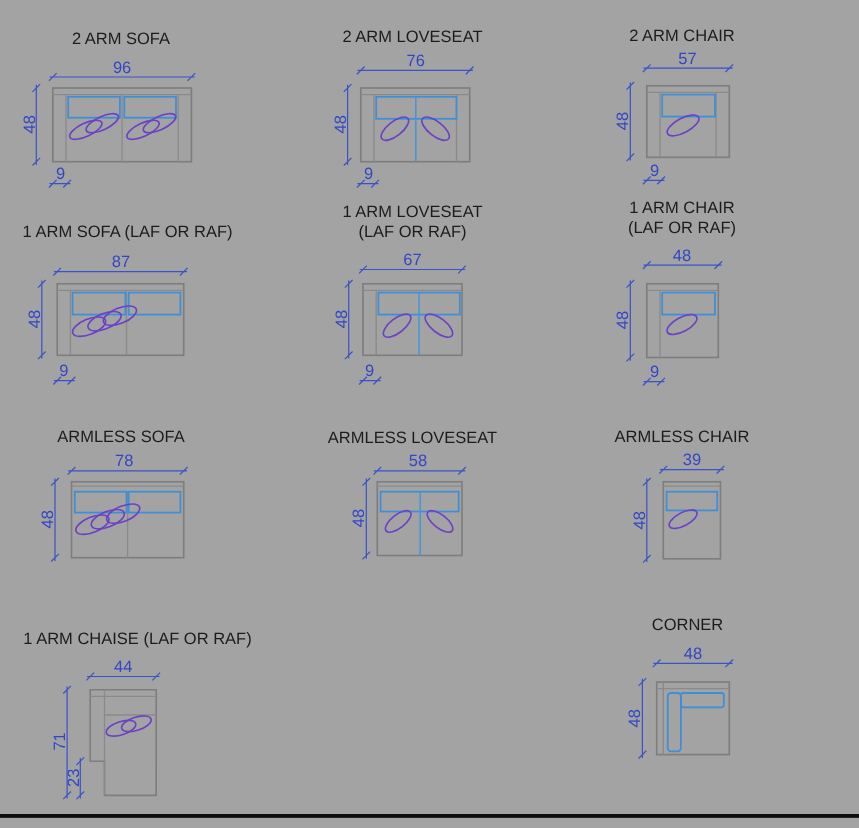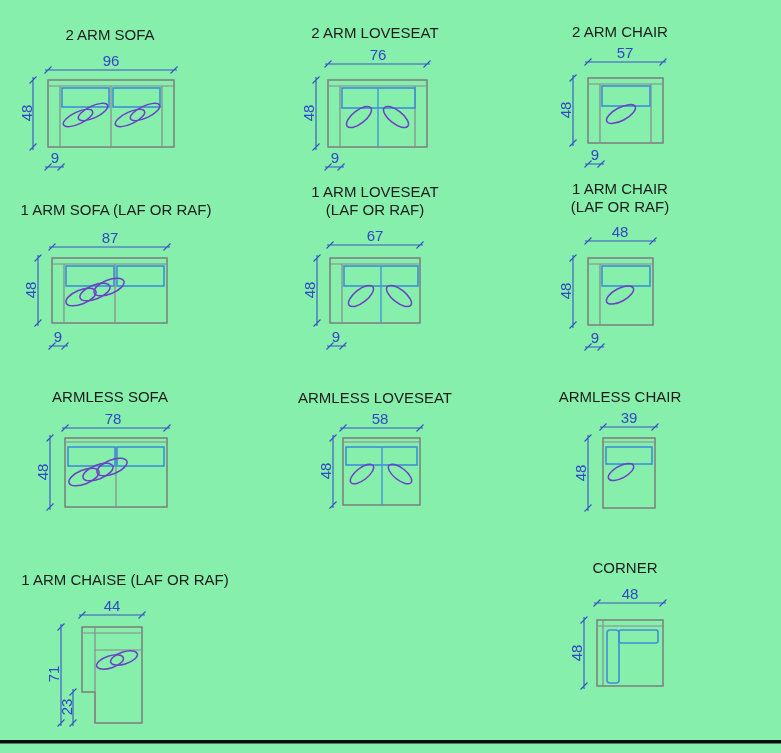--- a/index.html
+++ b/index.html
@@ -1,16 +1,16 @@
 <!DOCTYPE html>
 <html><head>
 <meta charset="utf-8">
 <style>
   html,body{margin:0;padding:0;background:#ffffff;}
-  #page{position:relative;width:781px;height:753px;background:#86efac;overflow:hidden;
+  #page{position:relative;width:781px;height:753px;background:#a3a3a3;overflow:hidden;
         font-family:"Liberation Sans",sans-serif;}
   svg{position:absolute;left:0;top:0;}
   .o  {stroke:#7e7e7e;stroke-width:1.5;fill:none;}          
   .r  {stroke:#8a8a8a;stroke-width:1.2;fill:none;}          
   .c  {stroke:#3f8ed8;stroke-width:1.6;fill:none;}          
   .cd {stroke:#4596dc;stroke-width:1.4;fill:none;}          
   .p  {stroke:#6b41c6;stroke-width:1.5;fill:none;}          
   .dl {stroke:#3a52c8;stroke-width:1.1;fill:none;}          
   text.ttl{font-size:15px;fill:#1c1c1c;text-anchor:middle;}
   text.dim{font-size:15px;fill:#3246c6;text-anchor:middle;}

